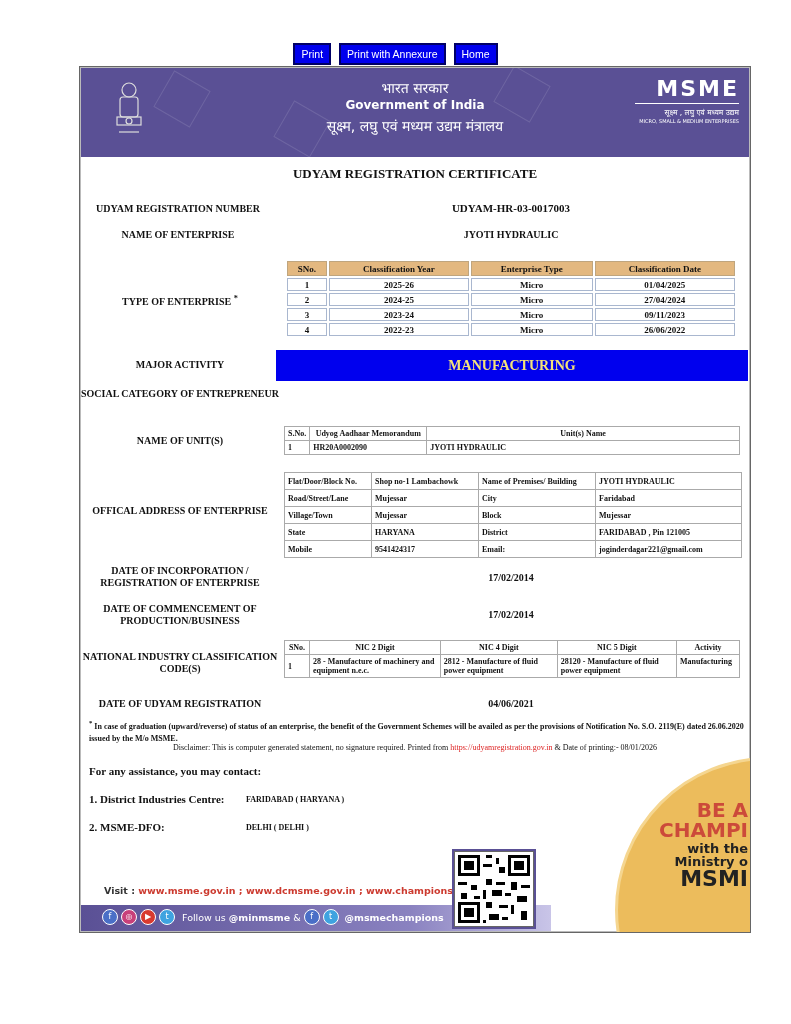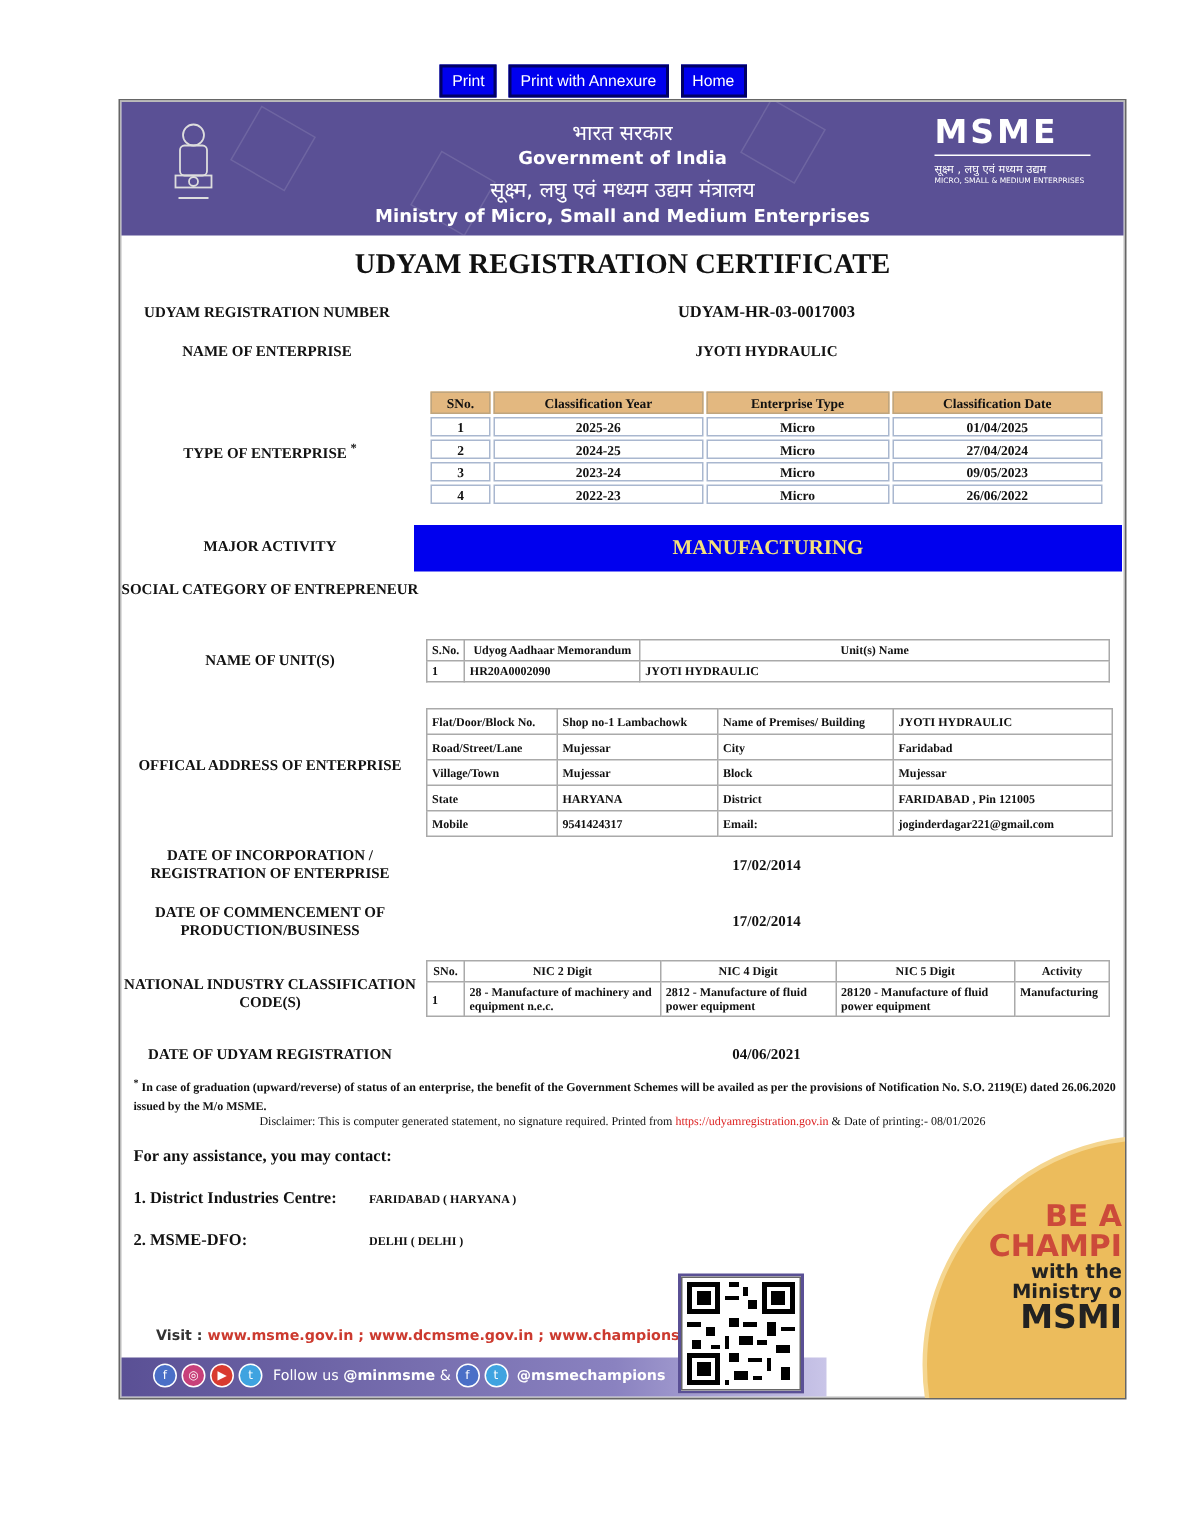--- a/index.html
+++ b/index.html
@@ -7,25 +7,25 @@
   .topbtns { position:absolute; top:43px; left:0; width:791px; text-align:center; }
   .topbtns button { display:inline-block; background:#0000ee; color:#fff; border:2px solid #000066; font-family:"Liberation Sans", sans-serif; font-size:10.5px; padding:3px 6px; margin:0 2px; height:22px; cursor:pointer; }
   .cert { position:absolute; left:79px; top:66px; width:670px; height:865px; border:1px solid #666; box-shadow:0 0 0 1px #bbb inset; overflow:hidden; background:#fff; }
   .banner { position:absolute; left:1px; top:1px; width:668px; height:89px; background:#5a5095; color:#fff; text-align:center; overflow:hidden; }
   .hex { position:absolute; border:1px solid rgba(255,255,255,0.12); width:40px; height:40px; transform:rotate(30deg); }
   .emblem { position:absolute; left:30px; top:12px; width:36px; height:60px; }
   .b1 { position:absolute; top:10px; left:0; width:100%; font-family:"DejaVu Sans", sans-serif; font-size:14px; }
   .b2 { position:absolute; top:30px; left:0; width:100%; font-family:"DejaVu Sans", sans-serif; font-size:12px; font-weight:bold; }
   .b3 { position:absolute; top:48px; left:0; width:100%; font-family:"DejaVu Sans", sans-serif; font-size:14px; }
   .b4 { position:absolute; top:69px; left:0; width:100%; font-family:"DejaVu Sans", sans-serif; font-size:12px; font-weight:bold; }
-  .msmelogo { position:absolute; right:22px; top:10px; width:104px; text-align:left; }
+  .msmelogo { position:absolute; right:10px; top:10px; width:104px; text-align:right; }
   .msmelogo .big { font-family:"DejaVu Sans", sans-serif; font-weight:bold; font-size:22px; letter-spacing:2px; border-bottom:1px solid #fff; line-height:22px; padding-bottom:3px; }
   .msmelogo .hi { font-size:7.5px; margin-top:3px; font-family:"DejaVu Sans", sans-serif; }
   .msmelogo .en { font-size:5px; font-family:"DejaVu Sans", sans-serif; margin-top:1px; }
-  .title { position:absolute; top:99px; left:0; width:670px; text-align:center; font-size:19px; font-weight:bold; }
+  .title { position:absolute; top:99px; left:0; width:670px; text-align:center; font-size:13px; font-weight:bold; }
   .lbl { position:absolute; width:200px; text-align:center; font-size:10px; font-weight:bold; line-height:12px; }
   .val { position:absolute; left:196px; width:470px; text-align:center; font-size:10px; font-weight:bold; }
   table { border-collapse:separate; border-spacing:2px; }
   .cls { position:absolute; left:205px; top:192px; width:452px; font-size:9px; font-weight:bold; }
   .cls th { background:#e3b880; border:1px solid #bfa57e; padding:1px 2px; height:11px; }
   .cls td { border:1px solid #a9b7cf; text-align:center; height:11px; padding:0 2px; }
   .major { position:absolute; left:196px; top:283px; width:472px; height:31px; background:#0000ee; color:#f4e27a; text-align:center; font-weight:bold; font-size:14px; line-height:31px; }
   .grid { border-collapse:collapse; font-size:8px; font-weight:bold; }
   .grid td, .grid th { border:1px solid #aaa; padding:2px 3px; text-align:left; }
   .units { position:absolute; left:204px; top:359px; width:456px;border-radius:12px; }
@@ -73,21 +73,20 @@
         <ellipse cx="18" cy="10" rx="7" ry="7"></ellipse>
         <rect x="9" y="17" width="18" height="20" rx="3"></rect>
         <rect x="6" y="37" width="24" height="8"></rect>
         <circle cx="18" cy="41" r="3"></circle>
         <line x1="8" y1="52" x2="28" y2="52"></line>
       </g>
     </svg>
     <div class="b1">भारत सरकार</div>
     <div class="b2">Government of India</div>
     <div class="b3">सूक्ष्म, लघु एवं मध्यम उद्यम मंत्रालय</div>
-    <div class="b4">Ministry of Micro, Small and Medium Enterprises</div>
     <div class="msmelogo">
       <div class="big">MSME</div>
       <div class="hi">सूक्ष्म , लघु एवं मध्यम उद्यम</div>
       <div class="en">MICRO, SMALL &amp; MEDIUM ENTERPRISES</div>
     </div>
   </div>
 
   <div class="title">UDYAM REGISTRATION CERTIFICATE</div>
 
   <div class="lbl" style="left:0;top:136px;width:196px">UDYAM REGISTRATION NUMBER</div>
@@ -120,21 +119,21 @@
       <tr>
         <td>2</td>
         <td>2024-25</td>
         <td>Micro</td>
         <td>27/04/2024</td>
       </tr>
       <tr>
         <td>3</td>
         <td>2023-24</td>
         <td>Micro</td>
-        <td>09/05/2023</td>
+        <td>09/11/2023</td>
       </tr>
       <tr>
         <td>4</td>
         <td>2022-23</td>
         <td>Micro</td>
         <td>26/06/2022</td>
       </tr>
     </tbody>
   </table>
 

